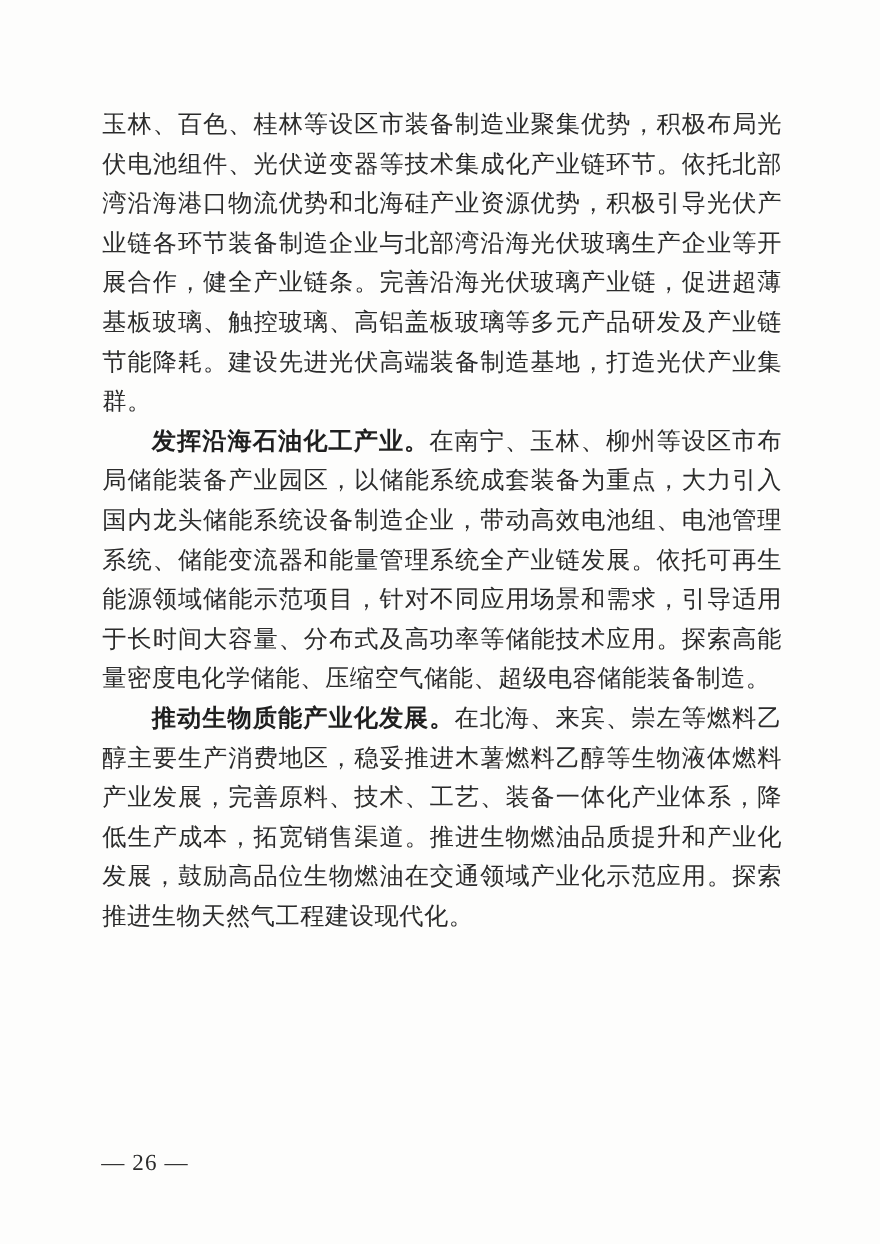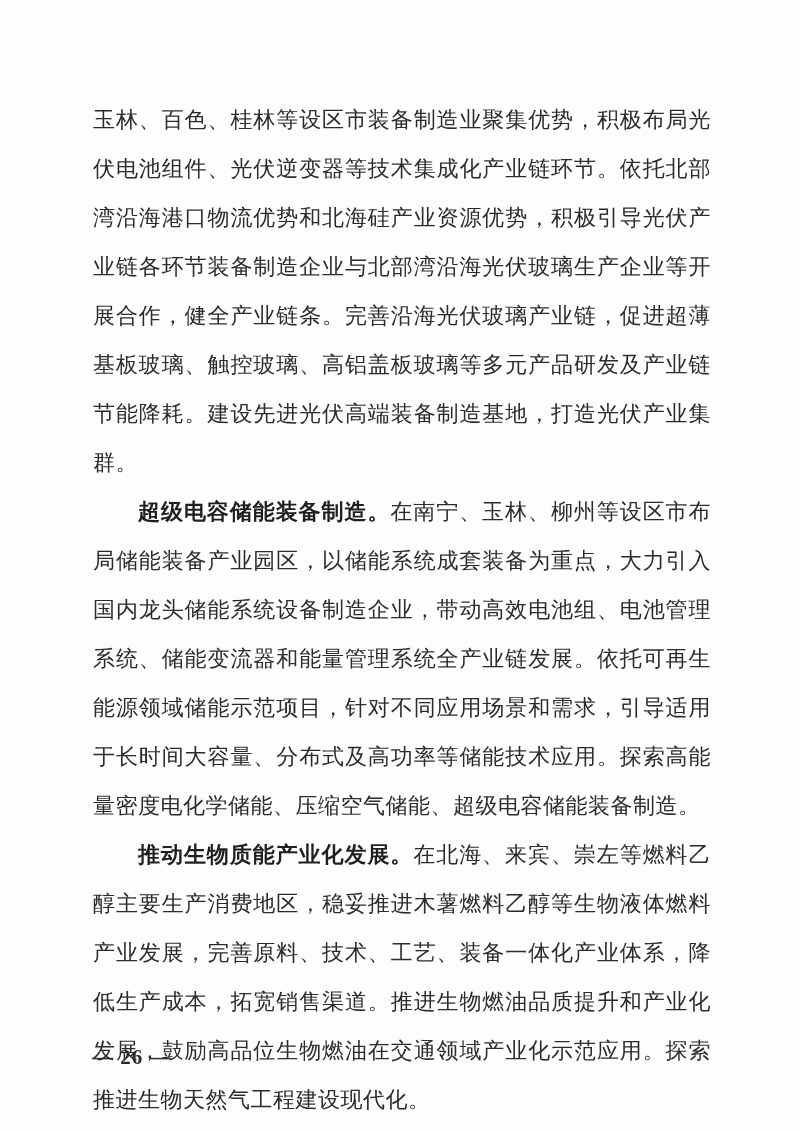--- a/index.html
+++ b/index.html
@@ -20,46 +20,45 @@
   .content {
     position: absolute;
     left: 93px;
     top: 95px;
     width: 618px;
   }
   .para {
     margin: 0;
     padding: 0;
     font-size: 22px;
-    line-height: 49px;
+    line-height: 36px;
     text-align: justify;
     color: #2b2b2b;
     letter-spacing: 0.5px;
   }
   .para.indent {
     text-indent: 45px;
   }
   .para .lead {
     font-weight: 700;
     color: #1f1f1f;
   }
   .page-number {
     position: absolute;
     left: 92px;
     top: 1045px;
     font-size: 21px;
     color: #2b2b2b;
     letter-spacing: 1px;
     font-family: "Liberation Serif", "DejaVu Serif", serif;
-    font-weight: bold;
   }
 </style>
 </head>
 <body>
 
 <div class="page">
   <div class="content" id="paragraphs-container">
       <p class="para"><span>玉林、百色、桂林等设区市装备制造业聚集优势，积极布局光伏电池组件、光伏逆变器等技术集成化产业链环节。依托北部湾沿海港口物流优势和北海硅产业资源优势，积极引导光伏产业链各环节装备制造企业与北部湾沿海光伏玻璃生产企业等开展合作，健全产业链条。完善沿海光伏玻璃产业链，促进超薄基板玻璃、触控玻璃、高铝盖板玻璃等多元产品研发及产业链节能降耗。建设先进光伏高端装备制造基地，打造光伏产业集群。</span></p>
-      <p class="para indent"><span class="lead">超级电容储能装备制造。</span><span>在南宁、玉林、柳州等设区市布局储能装备产业园区，以储能系统成套装备为重点，大力引入国内龙头储能系统设备制造企业，带动高效电池组、电池管理系统、储能变流器和能量管理系统全产业链发展。依托可再生能源领域储能示范项目，针对不同应用场景和需求，引导适用于长时间大容量、分布式及高功率等储能技术应用。探索高能量密度电化学储能、压缩空气储能、超级电容储能装备制造。</span></p>
+      <p class="para indent"><span class="lead">发挥沿海石油化工产业。</span><span>在南宁、玉林、柳州等设区市布局储能装备产业园区，以储能系统成套装备为重点，大力引入国内龙头储能系统设备制造企业，带动高效电池组、电池管理系统、储能变流器和能量管理系统全产业链发展。依托可再生能源领域储能示范项目，针对不同应用场景和需求，引导适用于长时间大容量、分布式及高功率等储能技术应用。探索高能量密度电化学储能、压缩空气储能、超级电容储能装备制造。</span></p>
       <p class="para indent"><span class="lead">推动生物质能产业化发展。</span><span>在北海、来宾、崇左等燃料乙醇主要生产消费地区，稳妥推进木薯燃料乙醇等生物液体燃料产业发展，完善原料、技术、工艺、装备一体化产业体系，降低生产成本，拓宽销售渠道。推进生物燃油品质提升和产业化发展，鼓励高品位生物燃油在交通领域产业化示范应用。探索推进生物天然气工程建设现代化。</span></p>
     </div>
   <div class="page-number">— 26 —</div>
 </div>
 
 </body></html>

